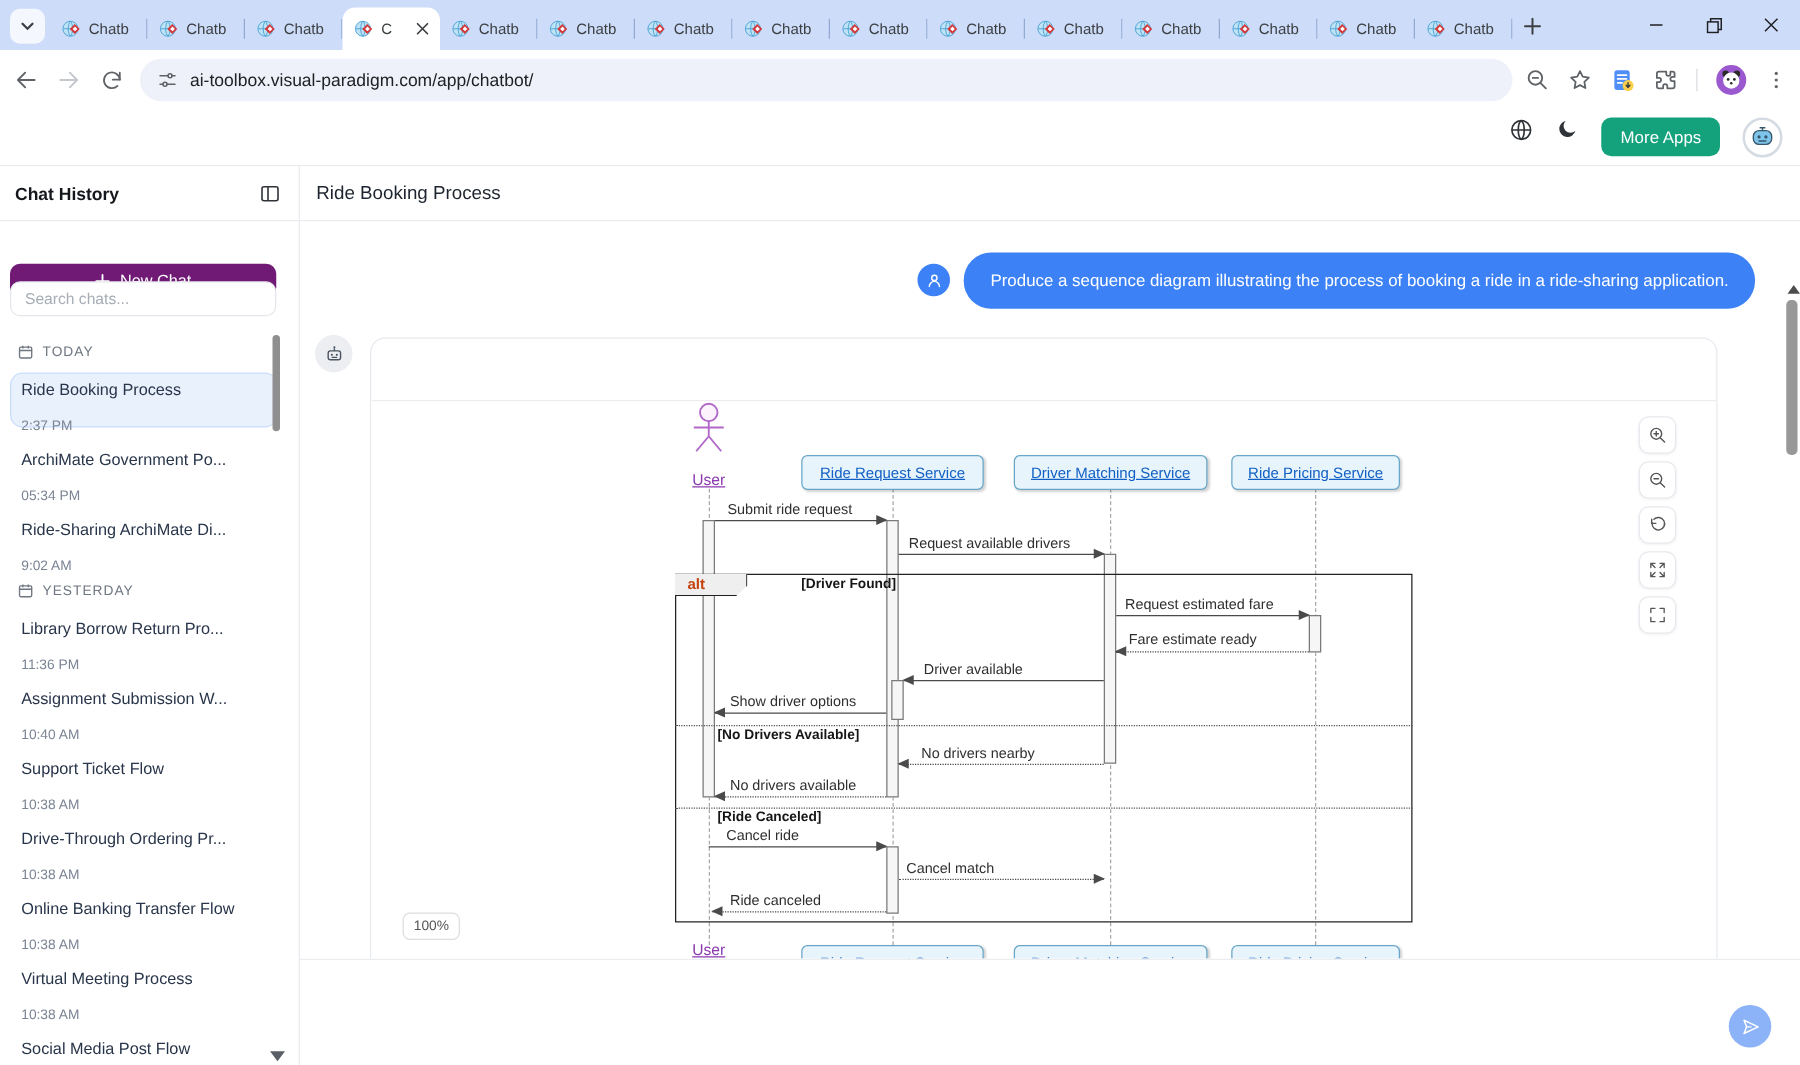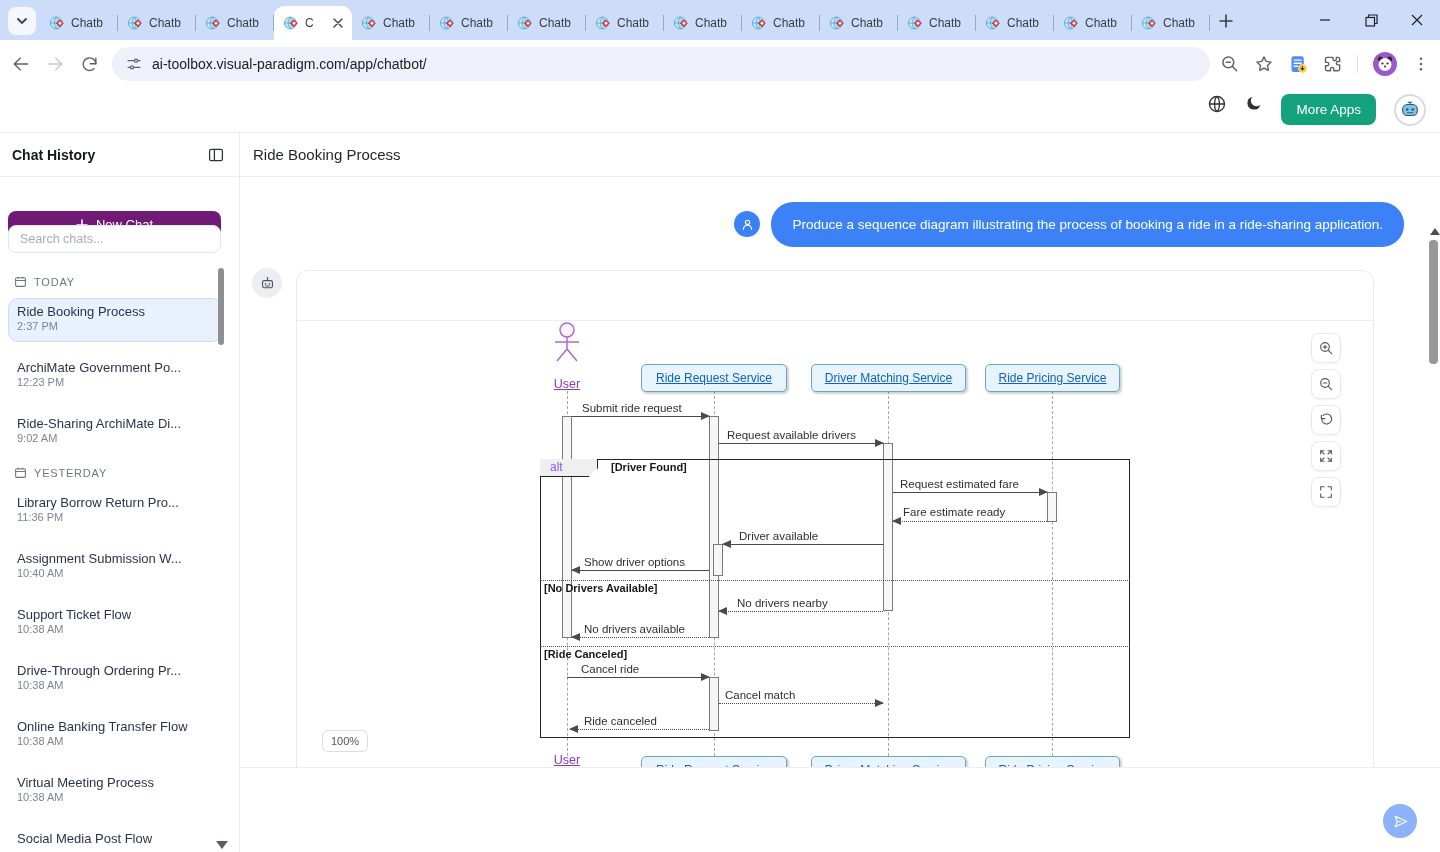--- a/index.html
+++ b/index.html
@@ -40,21 +40,21 @@
   .side-title { font-size:14px; font-weight:bold; color:#14171c; }
   .collapse-btn { margin-left:auto; width:22px; height:22px; display:flex; align-items:center; justify-content:center; }
   .new-chat { position:absolute; left:8px; top:55px; width:213px; height:27px; background:#701a75; color:#fff; border:none; border-radius:8px; font-size:13px; display:flex; align-items:center; justify-content:center; gap:8px;margin-top:23px; }
   .search-chats { position:absolute; left:8px; top:92px; width:213px; height:28px; border:1px solid #e3e6ea; border-radius:8px; font-size:12.5px; padding:0 11px; color:#333; font-family:inherit; }
   .search-chats::placeholder { color:#a7adb5; }
   .side-list { position:absolute; left:0; top:130px; width:232px; bottom:0; padding:0 10px 0 8px; overflow:hidden; }
   .sec { display:flex; align-items:center; gap:7px; color:#6e7681; font-size:11px; letter-spacing:.8px; margin:12px 4px 10px 6px; }
   .chat-item { height:44px; padding:5px 8px; border-radius:10px; margin-bottom:12px; border:1px solid transparent; }
   .chat-item.active { background:#e9f1fd; border-color:#c7dcfb; }
   .ci-title { font-size:13px; color:#28354a; white-space:nowrap; overflow:hidden; }
-  .ci-time { font-size:11px; color:#7b8494; margin-top:1px; }
+  .ci-time { font-size:11px; color:#7b8494; margin-top:16px; }
   .side-scroll-thumb { position:absolute; left:218px; top:135px; width:6px; height:77px; background:#8f8f8f; border-radius:3px; }
   .tri-down-dark { position:absolute; left:216px; top:708px; width:0; height:0; border-left:6px solid transparent; border-right:6px solid transparent; border-top:8px solid #5a5f66; }
 
   
   .main { position:absolute; left:240px; top:133px; width:1200px; height:719px; background:#fff; }
   .titlebar { height:44px; border-bottom:1px solid #ececf0; display:flex; align-items:center; padding-left:13px; font-size:15px; color:#1d2430; }
   .chat { position:absolute; left:0; top:45px; width:1200px; height:589px; overflow:hidden; }
   .u-avatar { position:absolute; left:494px; top:33px; width:26px; height:26px; border-radius:50%; background:#3c82f6; display:flex; align-items:center; justify-content:center; }
   .u-bubble { position:absolute; right:36px; top:24px; height:45px; line-height:45px; padding:0 21px; background:#3c82f6; color:#fff; border-radius:22px; font-size:13.5px; white-space:nowrap; }
   .b-avatar { position:absolute; left:12px; top:90px; width:30px; height:30px; border-radius:50%; background:#eceef1; display:flex; align-items:center; justify-content:center; }
@@ -75,22 +75,22 @@
   .actor-label { position:absolute; width:40px; text-align:center; font-size:12.5px; color:#8b3ab0; text-decoration:underline; }
   .activation { position:absolute; width:10px; background:#f6f6f6; border:1px solid #7a7a7a; }
   .msg { position:absolute; height:0; }
   .msg.solid { border-top:1.5px solid #4a4a4a; }
   .msg.dotted { border-top:1.5px dotted #4a4a4a; }
   .ah { position:absolute; width:0; height:0; border-top:4.5px solid transparent; border-bottom:4.5px solid transparent; top:-5.5px; }
   .msg.r .ah { right:-1px; border-left:9px solid #4a4a4a; }
   .msg.l .ah { left:-1px; border-right:9px solid #4a4a4a; }
   .mlabel { position:absolute; font-size:11.5px; color:#2f2f2f; white-space:nowrap; }
   .fragment { position:absolute; left:232px; top:138px; width:590px; height:279px; border:1.5px solid #222; }
-  .frag-tab { position:absolute; left:-1px; top:-1px; width:58px; height:18px; background:#efefef; border-right:1.5px solid #222; border-bottom:1.5px solid #222; clip-path:polygon(0 0,100% 0,100% 52%,84% 100%,0 100%); font-size:12px; font-weight:normal; color:#8b5cf6; padding-left:10px; line-height:17px; }
-  .guard { position:absolute; font-size:11px; font-weight:bold; color:#161616; white-space:nowrap; }
+  .frag-tab { position:absolute; left:-1px; top:-1px; width:58px; height:18px; background:#efefef; border-right:1.5px solid #222; border-bottom:1.5px solid #222; clip-path:polygon(0 0,100% 0,100% 52%,84% 100%,0 100%); font-size:12px; font-weight:bold; color:#c2410c; padding-left:10px; line-height:17px; }
+  .guard { position:absolute; font-size:11px; font-weight:bold; color:#161616; white-space:nowrap;margin-left:30px; }
   .frag-div { position:absolute; left:232px; width:590px; height:0; border-top:1.5px dotted #555; }
 
   
   .main-scroll-thumb { position:absolute; left:1189px; top:62px; width:9px; height:124px; background:#989898; border-radius:4px; }
   .tri-up { position:absolute; left:1190px; top:50px; width:0; height:0; border-left:5px solid transparent; border-right:5px solid transparent; border-bottom:7px solid #4c4c4c; }
 
   
   .composer { position:absolute; left:0; top:634px; width:1200px; height:85px; background:#fff; border-top:1px solid #ebedf0; }
   .msg-input { position:absolute; left:13px; top:16px; width:1118px; height:52px; border:1px solid #e4e4e8; border-radius:14px; padding:0 16px; font-size:13.5px; font-family:inherit; color:#333; }
   .msg-input::placeholder { color:#9ca3af; }
@@ -380,21 +380,21 @@
             <path d="M8 3v4M16 3v4M3 10h18" stroke="#6e7681" stroke-width="2"></path>
           </svg>
         <span>TODAY</span>
       </div>
       <div class="chat-item active">
         <div class="ci-title">Ride Booking Process</div>
         <div class="ci-time">2:37 PM</div>
       </div>
       <div class="chat-item">
         <div class="ci-title">ArchiMate Government Po...</div>
-        <div class="ci-time">12:23 PM</div>
+        <div class="ci-time">05:34 PM</div>
       </div>
       <div class="chat-item">
         <div class="ci-title">Ride-Sharing ArchiMate Di...</div>
         <div class="ci-time">9:02 AM</div>
       </div>
       <div class="sec">
         <svg width="13" height="13" viewBox="0 0 24 24">
             <rect x="3" y="5" width="18" height="16" rx="2" fill="none" stroke="#6e7681" stroke-width="2"></rect>
             <path d="M8 3v4M16 3v4M3 10h18" stroke="#6e7681" stroke-width="2"></path>
           </svg>

